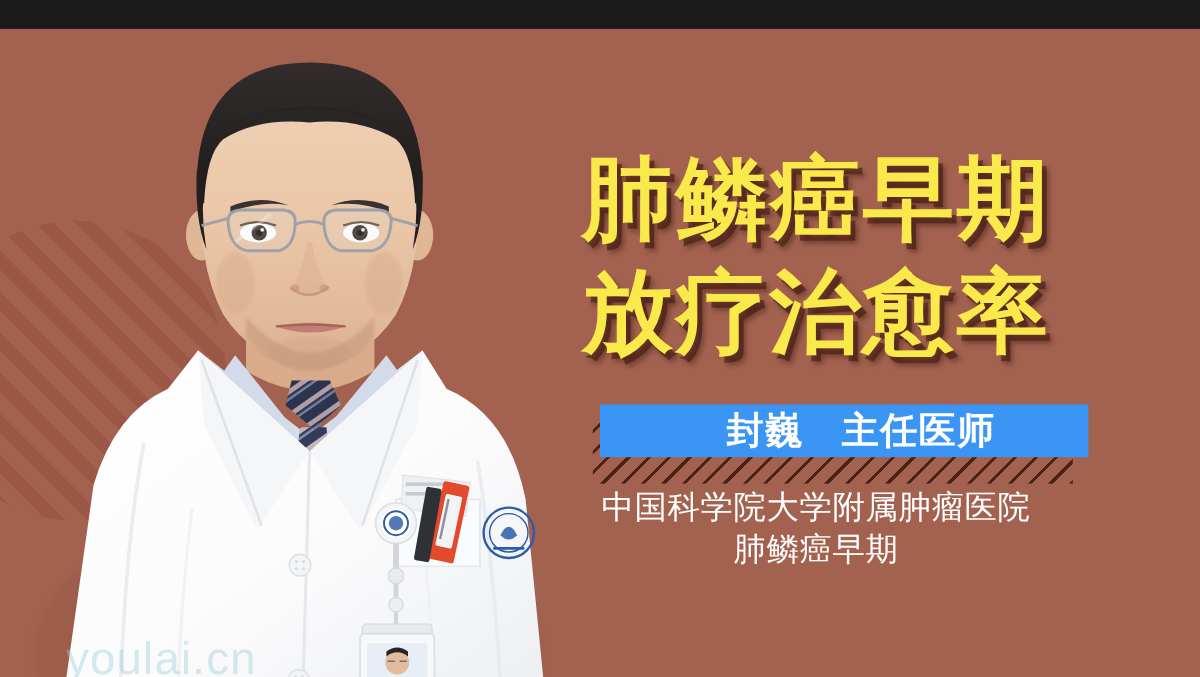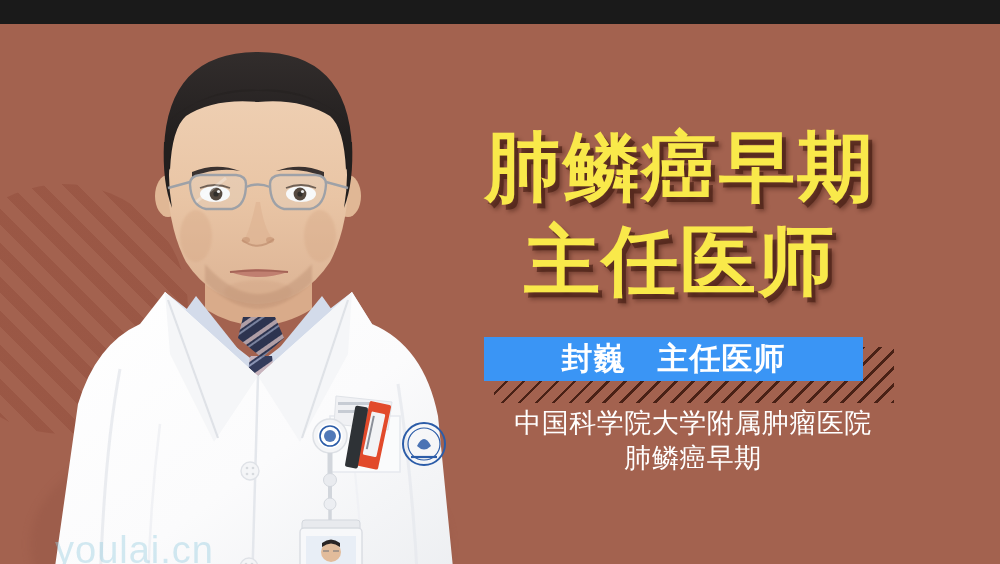--- a/index.html
+++ b/index.html
@@ -96,40 +96,41 @@
     background-image: repeating-linear-gradient(
       -45deg,
       rgba(58, 22, 12, 0.85) 0px,
       rgba(58, 22, 12, 0.85) 2.5px,
       rgba(0, 0, 0, 0) 2.5px,
       rgba(0, 0, 0, 0) 12px
     );
   }
   .banner {
     position: absolute;
-    left: 0;
+    left: 16px;
     top: 0;
     width: 379px;
     height: 44px;
     background: #3a95f5;
     display: flex;
     align-items: center;
     justify-content: center;
+    padding-left: 28px;
   }
   .banner-text {
     color: #ffffff;
     font-size: 31px;
     font-weight: bold;
     letter-spacing: 1px;
     white-space: nowrap;
   }
 
   .affiliation {
     position: absolute;
-    left: 13px;
+    left: 0;
     top: 382px;
     width: 440px;
     text-align: center;
   }
   .aff-line {
     display: block;
     color: #ffffff;
     font-size: 27px;
     line-height: 35px;
     letter-spacing: 0.5px;
@@ -355,21 +356,21 @@
       <ellipse cx="258" cy="268" rx="34" ry="12" fill="#cfa282" opacity="0.35" filter="url(#softBlur)"></ellipse>
 
       <path d="M205 240 Q258 300 312 240 L312 258 Q258 312 205 258 Z" fill="#b98c6f" opacity="0.40" filter="url(#softBlur)"></path>
     </svg>
   </div>
 
   <div class="content">
 
     <div class="title-block">
       <span class="title-line">肺鳞癌早期</span>
-      <span class="title-line">主任医师</span>
+      <span class="title-line">放疗治愈率</span>
     </div>
 
     <div class="banner-wrap">
       <div class="hatch"></div>
       <div class="banner">
         <span class="banner-text">封巍　主任医师</span>
       </div>
     </div>
 
     <div class="affiliation">

